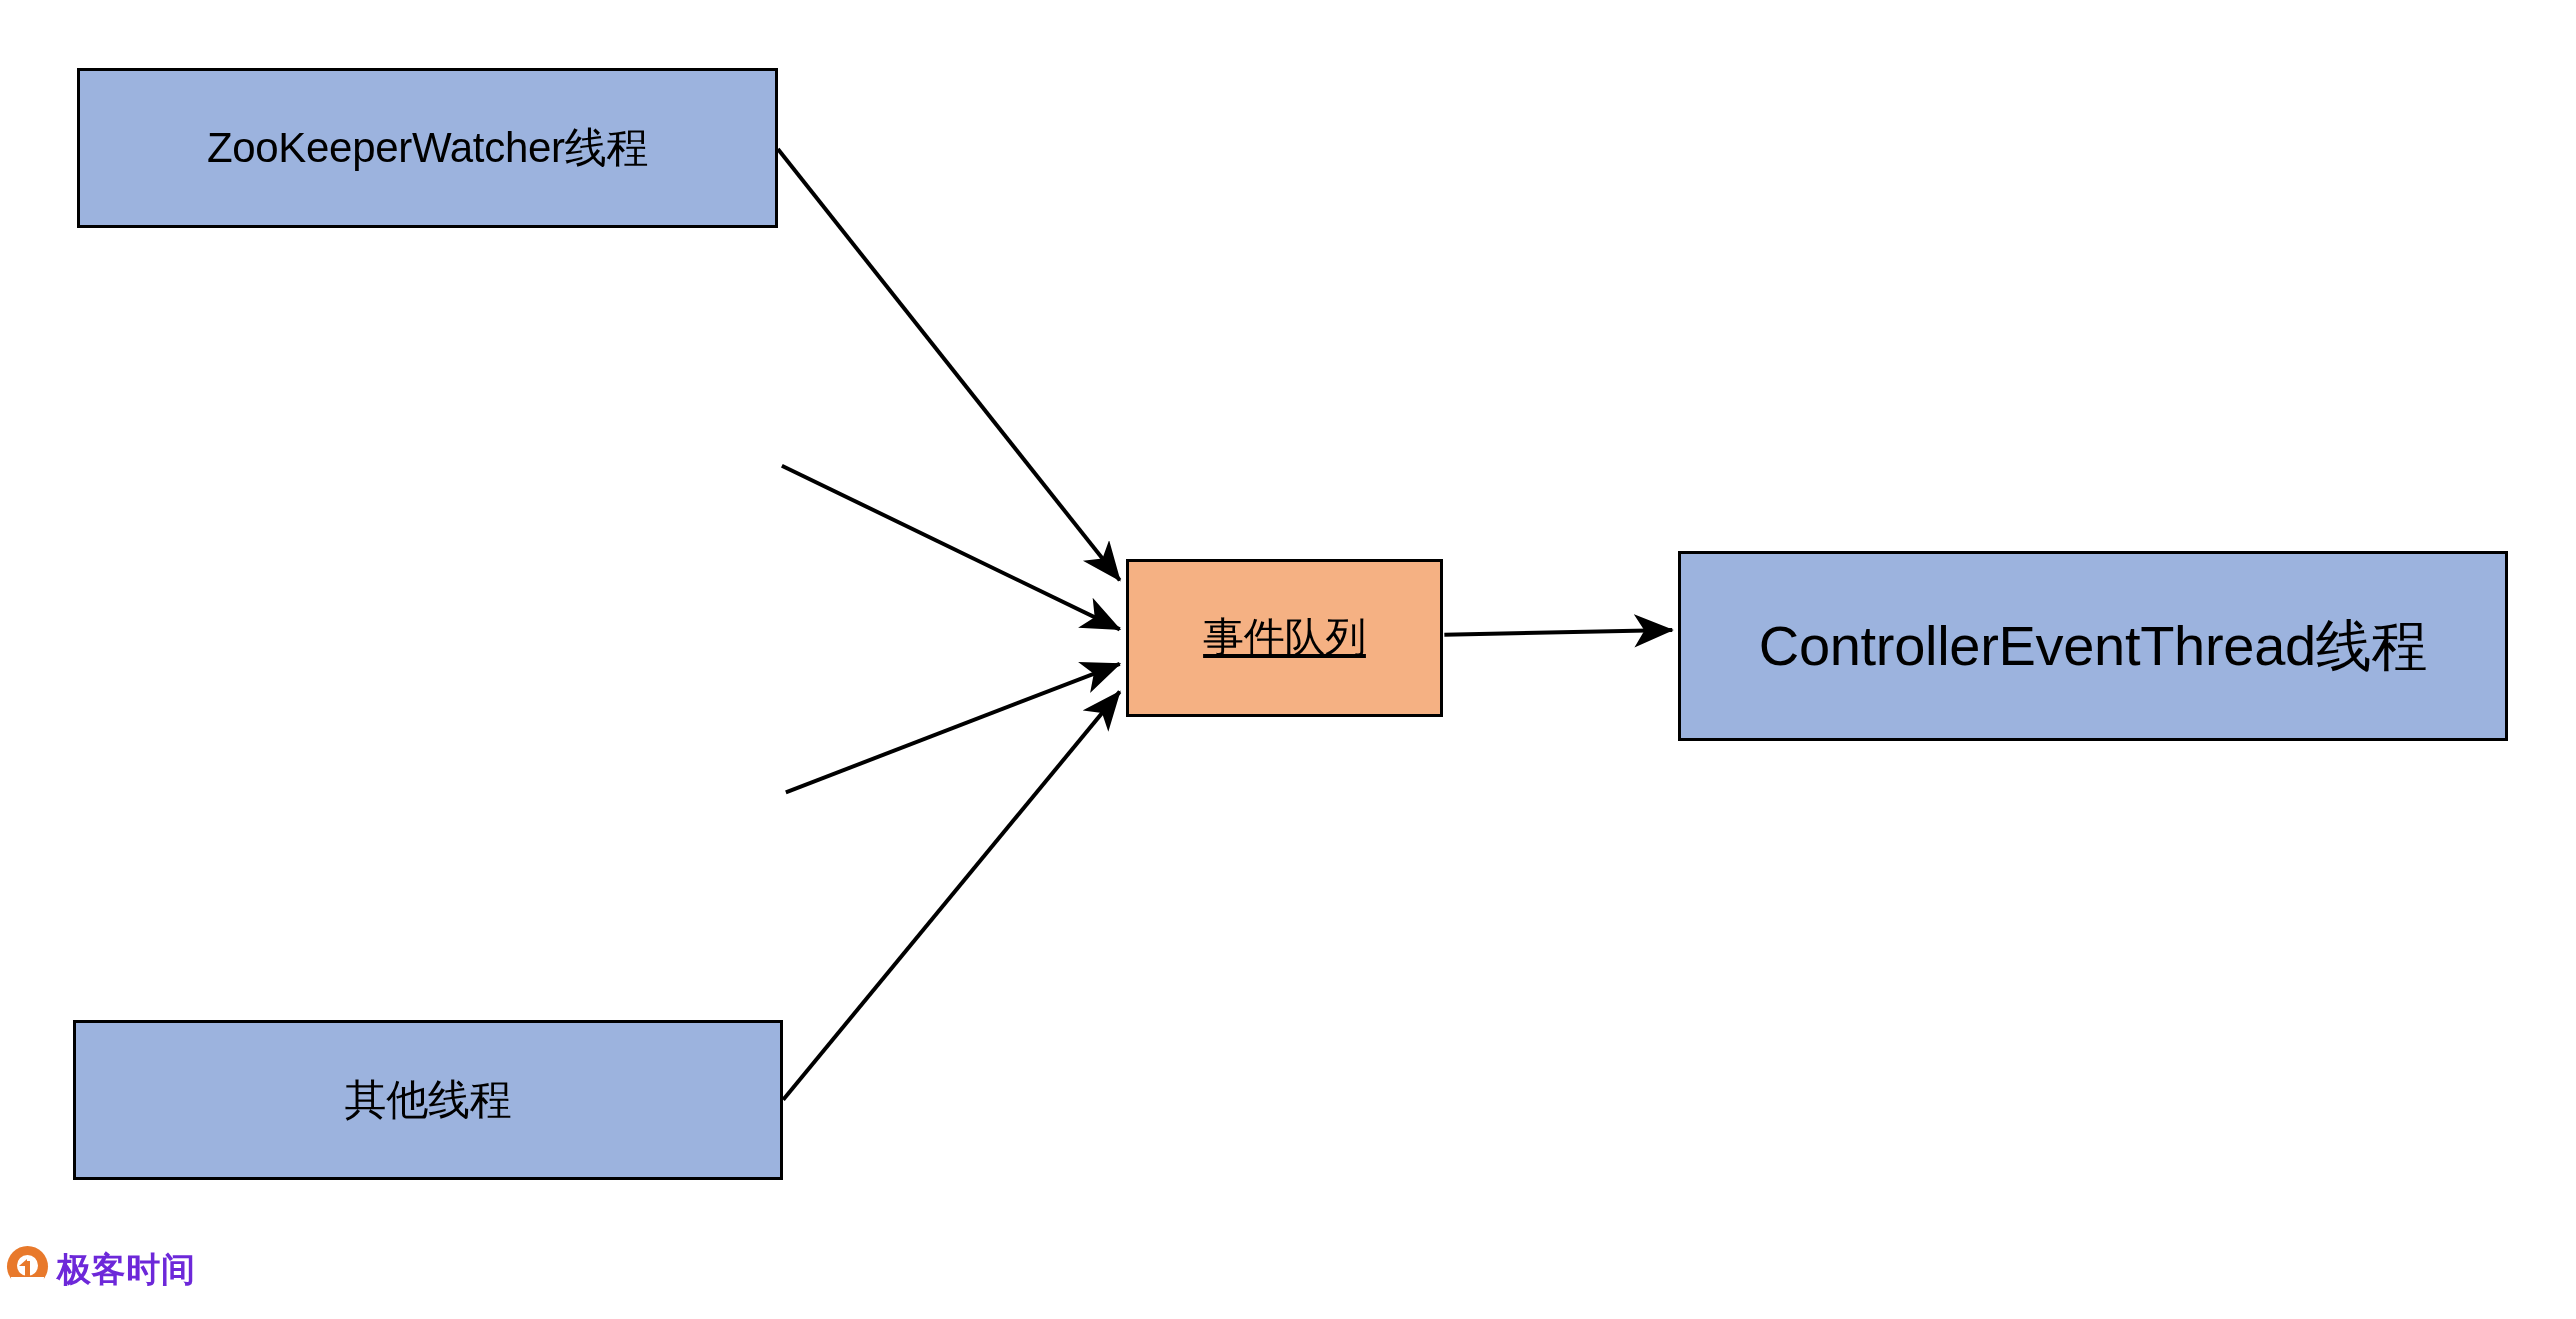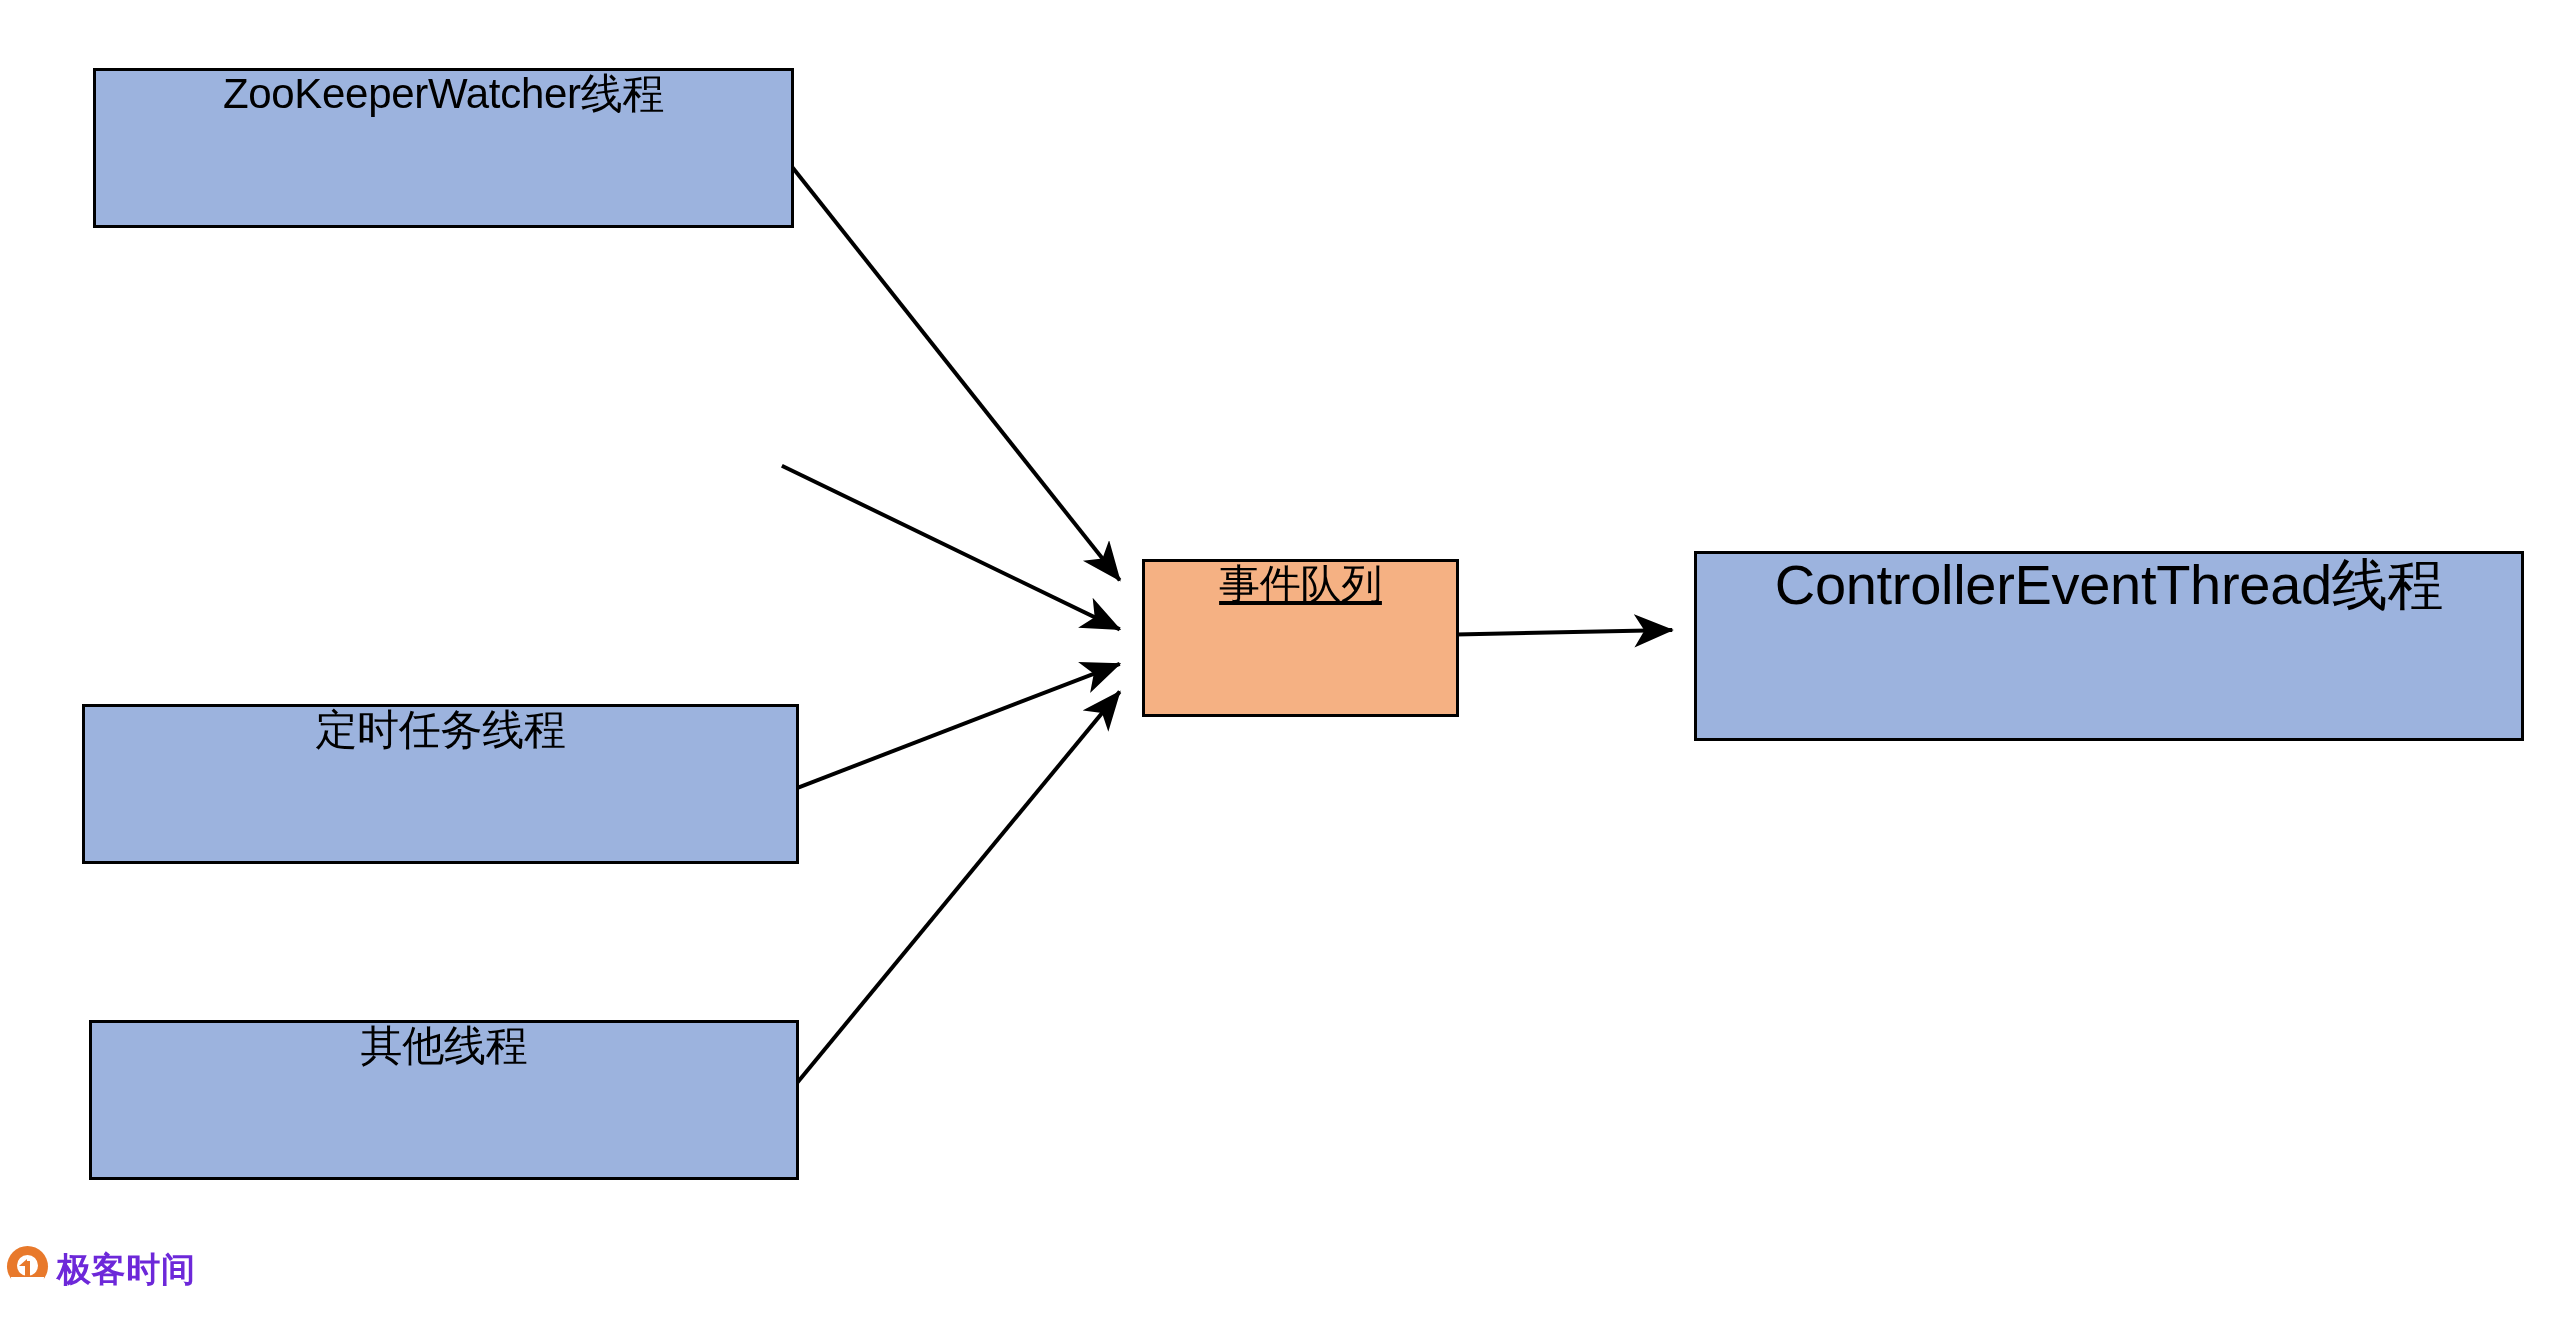--- a/index.html
+++ b/index.html
@@ -15,27 +15,26 @@
     width: 2576px;
     height: 1319px;
     background: #ffffff;
     overflow: hidden;
   }
   .node {
     position: absolute;
     box-sizing: border-box;
     border: 3.3px solid #000000;
     display: flex;
-    align-items: flex-start;
+    align-items: center;
     justify-content: center;
     color: #000000;
     line-height: 1.1;
     white-space: nowrap;
     letter-spacing: -0.3px;
-    margin-left: 16px;
   }
   .node-blue { background: #9CB3DE; }
   .node-orange { background: #F5B183; }
 
   #edges {
     position: absolute;
     left: 0;
     top: 0;
     width: 2576px;
     height: 1319px;
@@ -138,23 +137,20 @@
     <line x1="1182" y1="1660" x2="1690" y2="1044" stroke="#000000" stroke-width="6" marker-end="url(#arrowhead)"></line>
 
     <line x1="2180" y1="958" x2="2524" y2="951" stroke="#000000" stroke-width="6" marker-end="url(#arrowhead)"></line>
   </svg>
 
   <div class="node node-blue" style="left:77px; top:68px; width:701px; height:160px; font-size:42px;">
     <span>ZooKeeperWatcher线程</span>
   </div>
 
 
-  <div class="node node-blue" style="left:66px; top:704px; width:717px; height:160px; font-size:42px;">
-    <span>定时任务线程</span>
-  </div>
 
   <div class="node node-blue" style="left:73px; top:1020px; width:710px; height:160px; font-size:42px;">
     <span>其他线程</span>
   </div>
 
   <div class="node node-orange" style="left:1126px; top:559px; width:317px; height:158px; font-size:41px;text-decoration:underline;">
     <span>事件队列</span>
   </div>
 
   <div class="node node-blue" style="left:1678px; top:551px; width:830px; height:190px; font-size:56px;">

